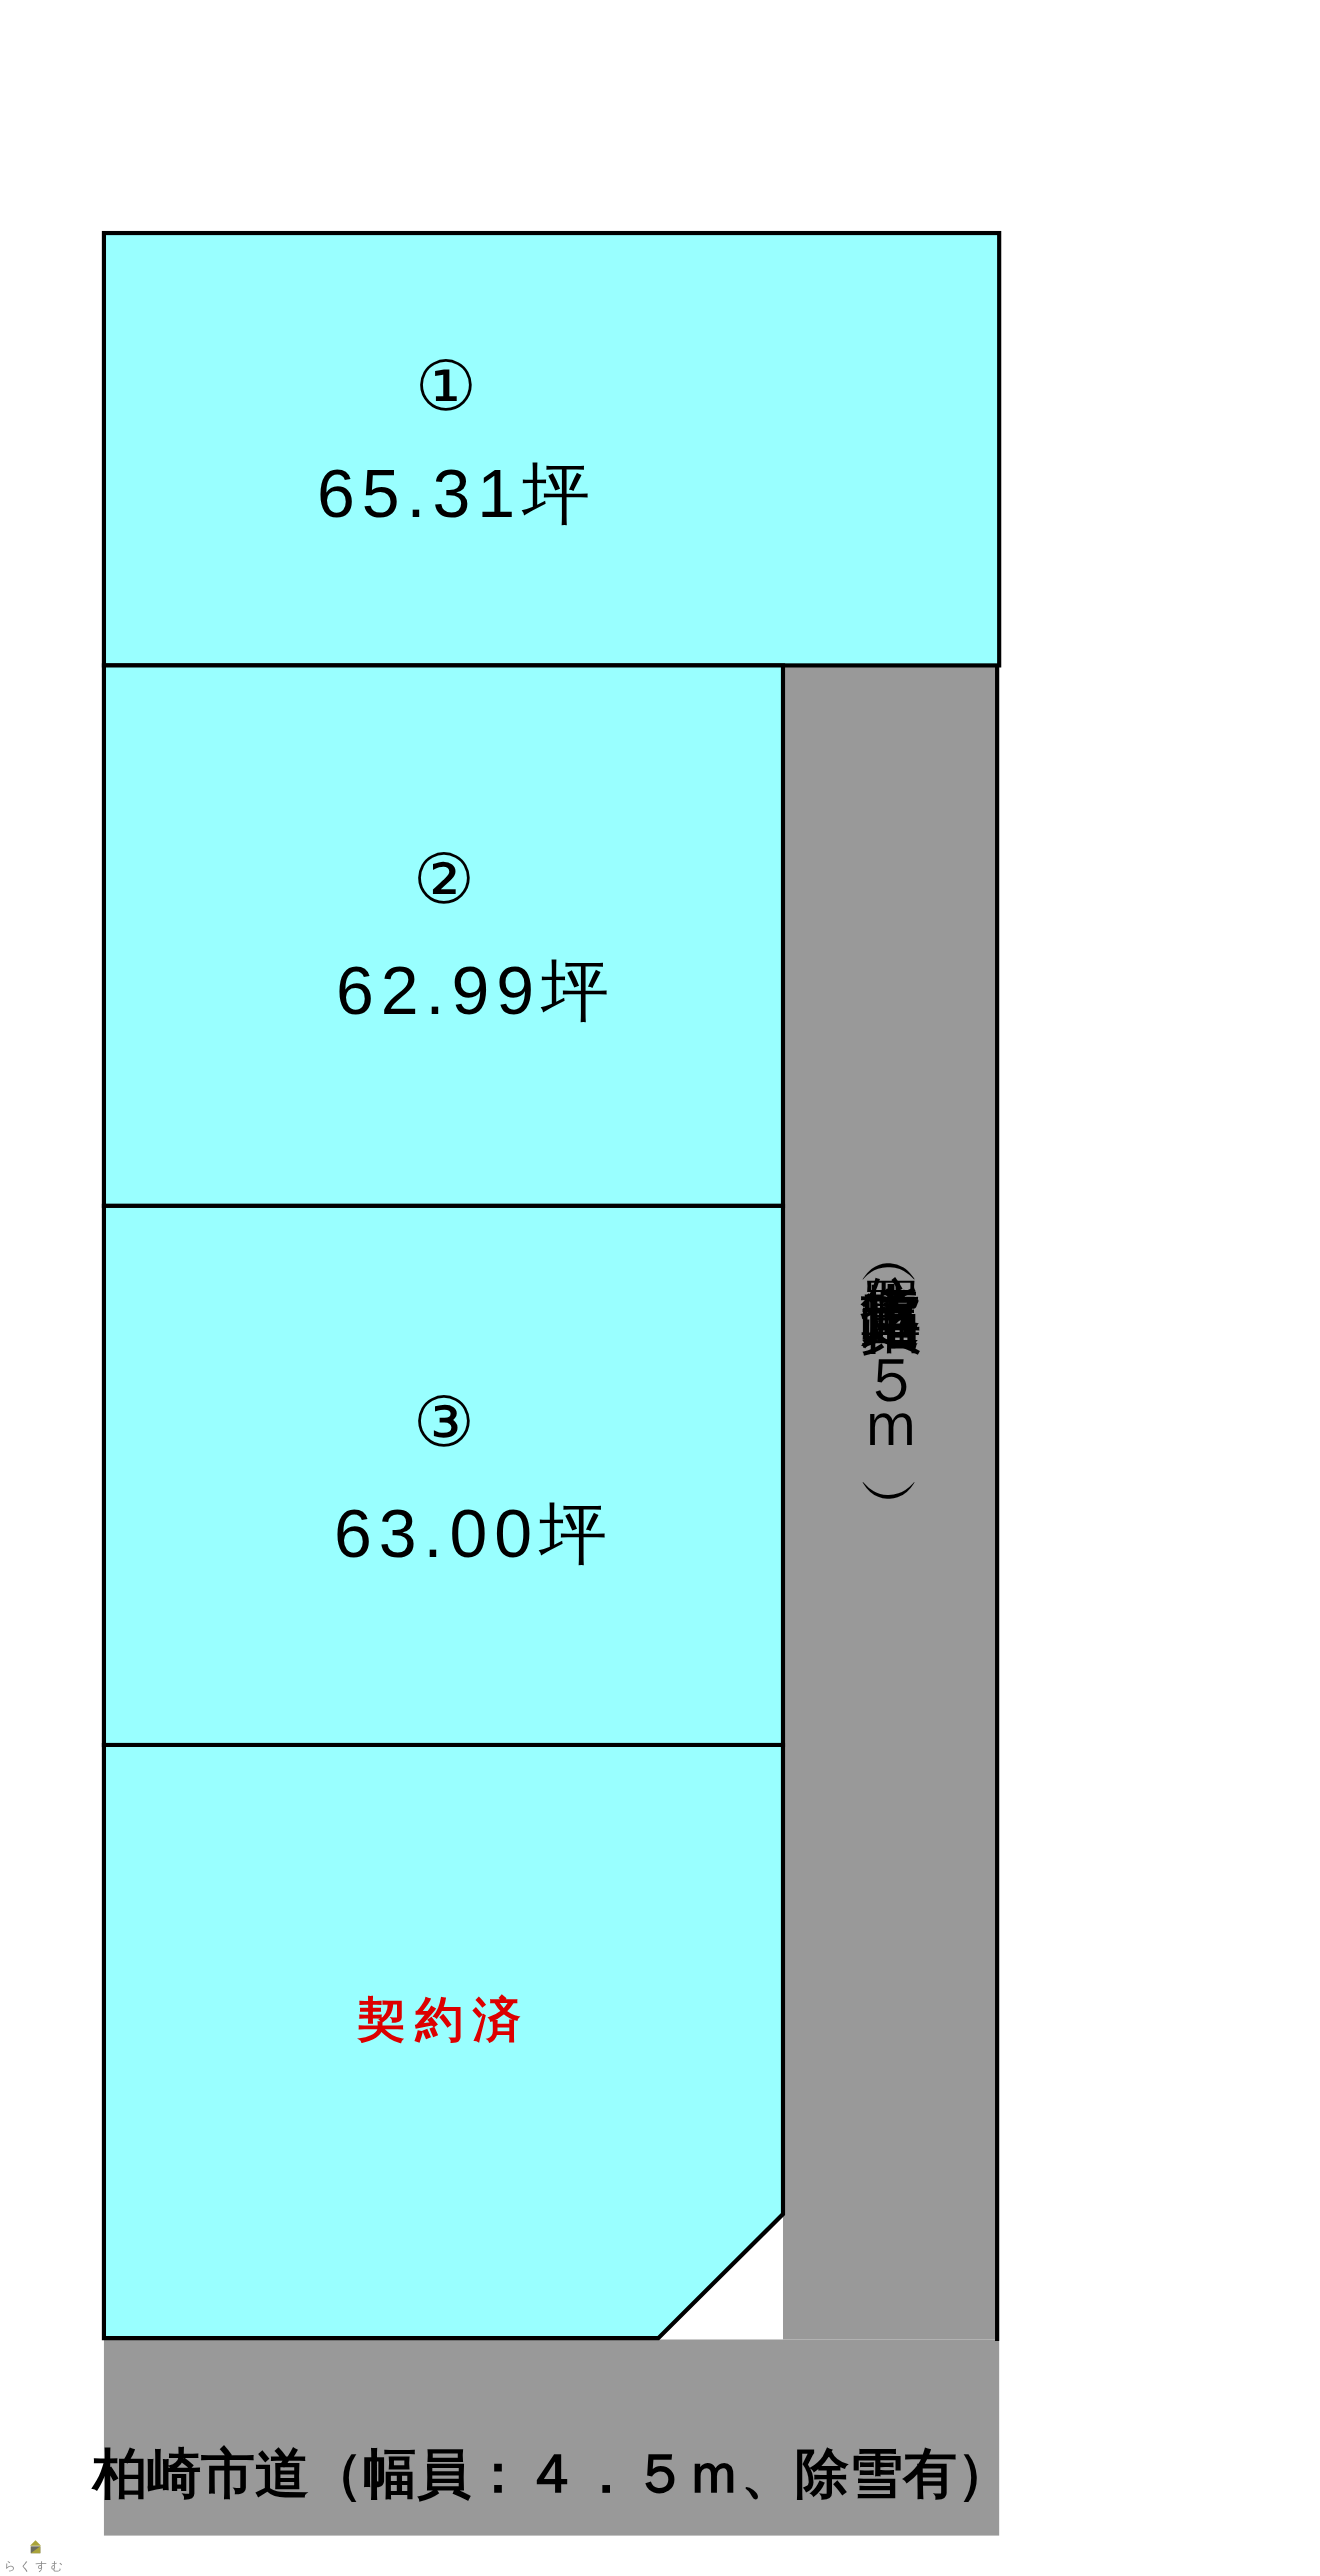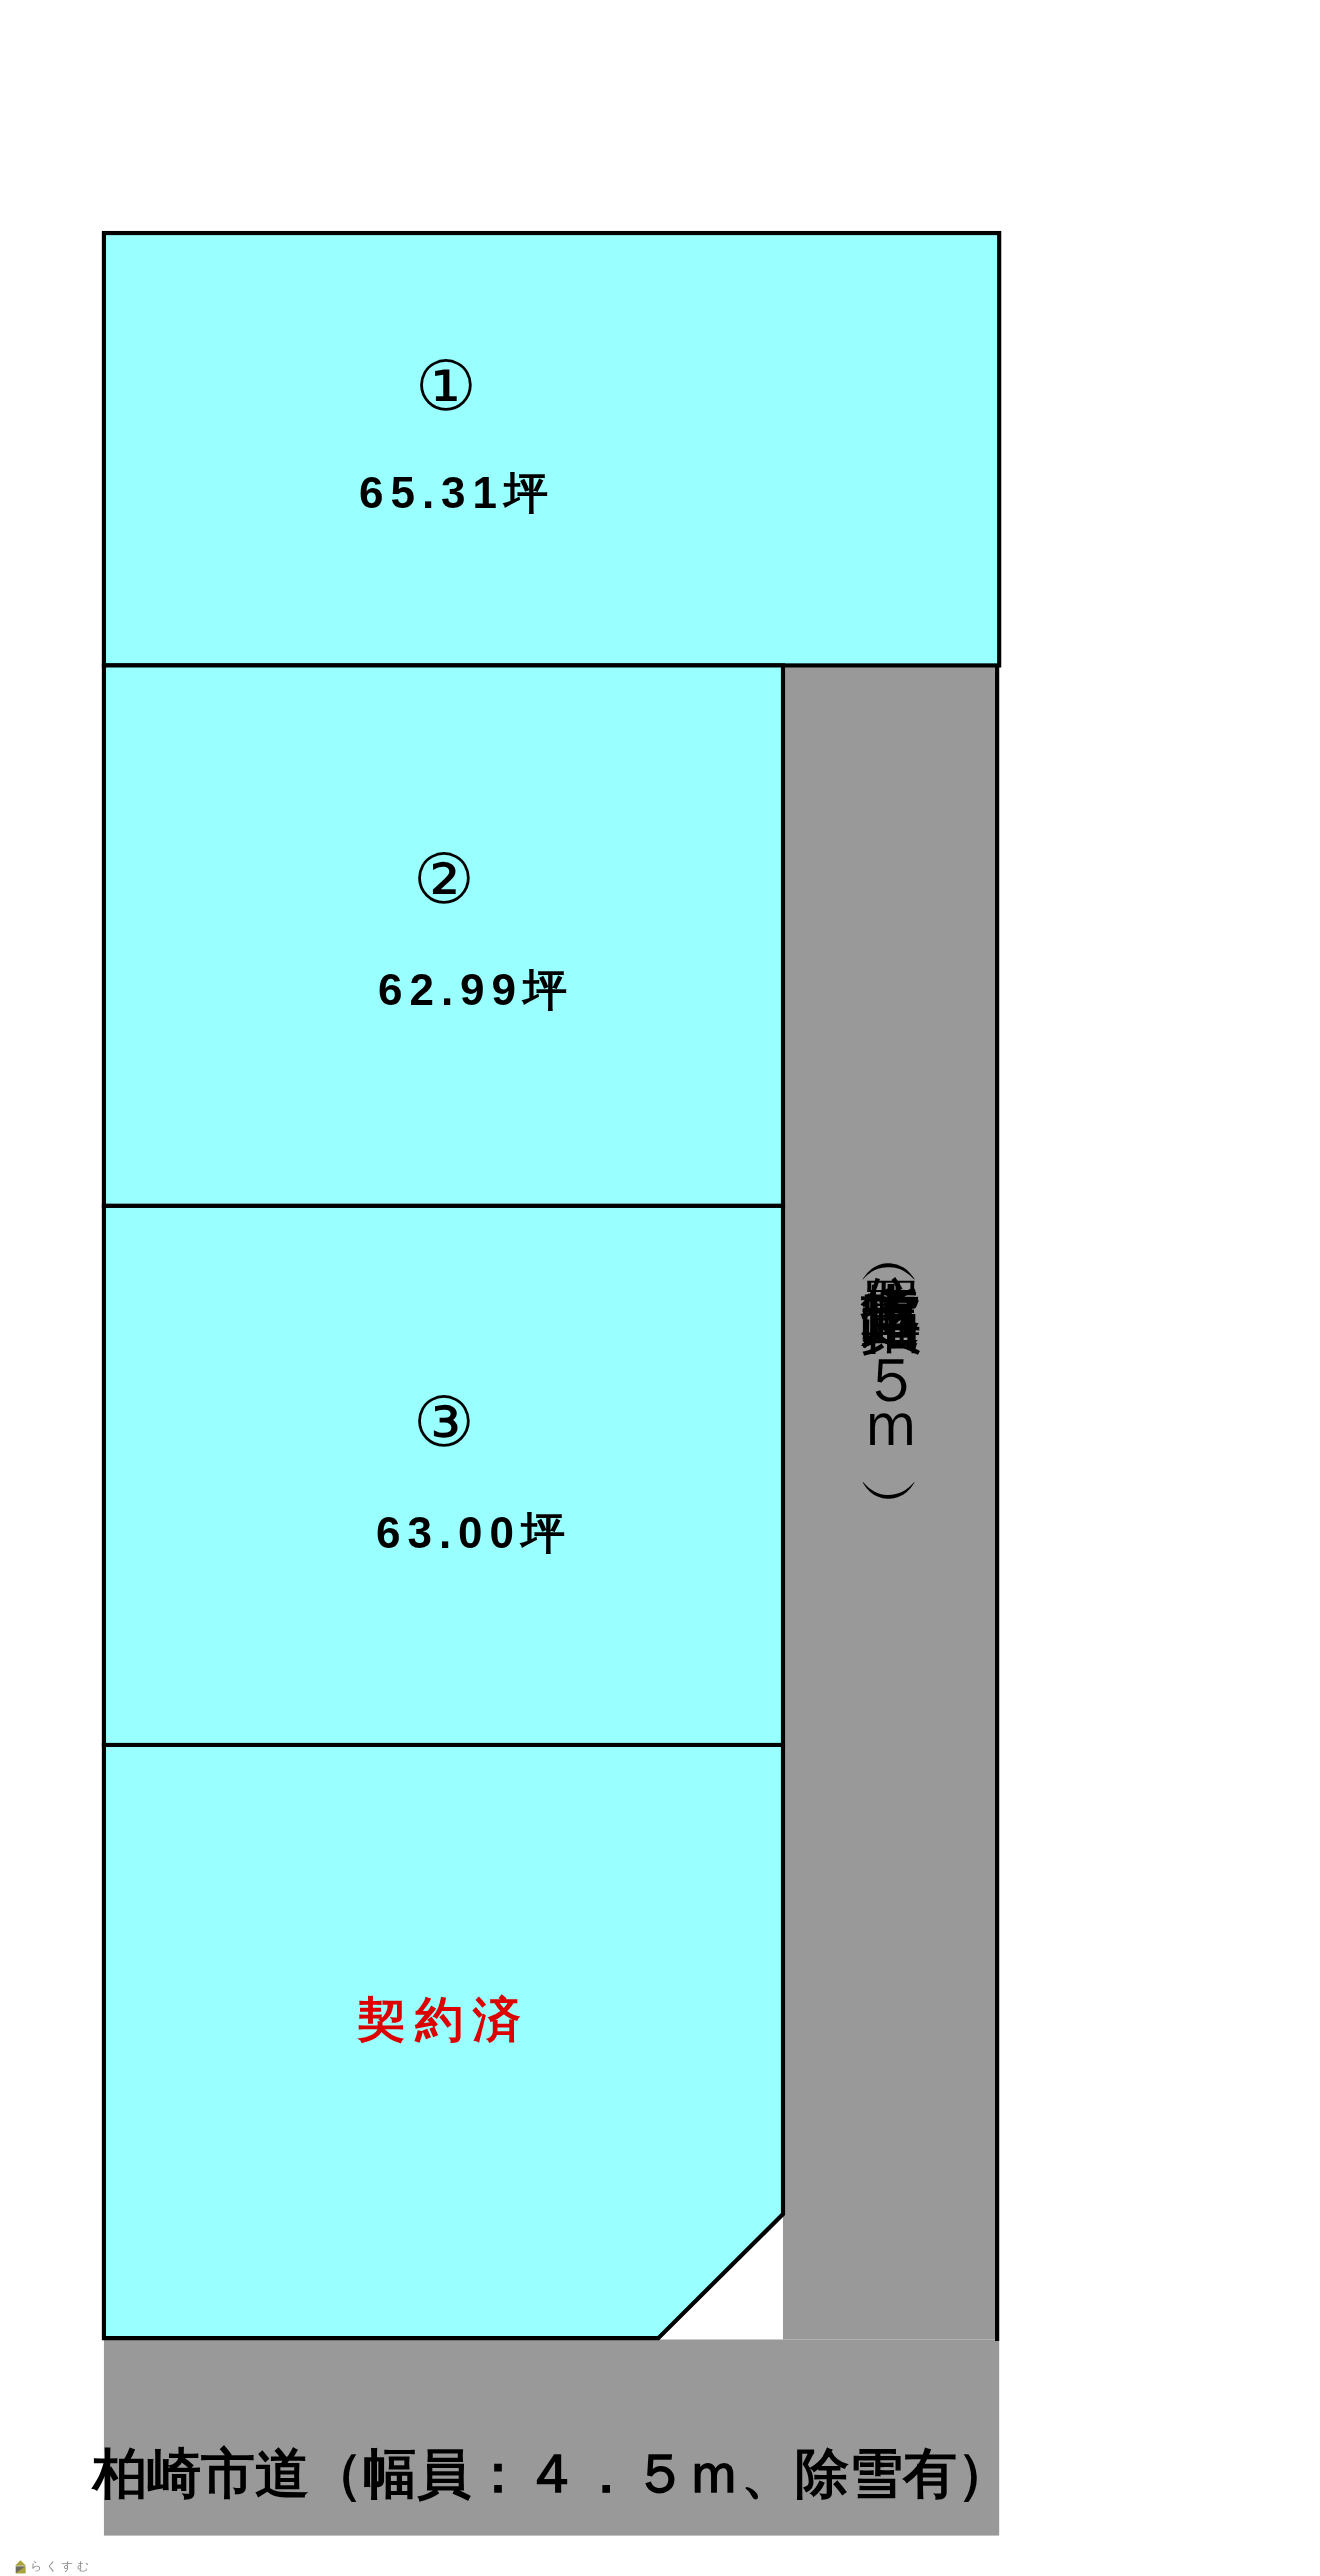--- a/index.html
+++ b/index.html
@@ -26,36 +26,37 @@
   .road-shape{fill:var(--road-fill);stroke:none;}
   .road-edge{stroke:var(--outline);stroke-width:6;fill:none;}
   .label{
     position:absolute;
     transform:translate(-50%,-50%);
     white-space:nowrap;
     color:var(--label-text);
     line-height:1;
   }
   .lot-number{font-size:69px;font-weight:400;}
-  .lot-area{font-size:44px;font-weight:700;letter-spacing:7px;}
+  .lot-area{font-size:68px;font-weight:400;letter-spacing:7px;}
   .sold-label{font-size:48px;font-weight:700;letter-spacing:9.7px;color:var(--sold-text);}
   .side-road-label{
     font-size:61px;font-weight:400;
     writing-mode:vertical-rl;
     text-orientation:mixed;
     letter-spacing:2.8px;
   }
   .bottom-road-label{font-size:54px;font-weight:700;margin-top:28px;}
   .watermark{
     position:absolute;
-    left:15px;
+    left:4px;
     bottom:1.4px;
     display:flex;
     align-items:center;
     gap:4.2px;
+    flex-direction:column;
   }
   .watermark-text{
     color:var(--watermark-text);
     font-size:11.8px;
     letter-spacing:3.5px;
     font-weight:400;
   }
 </style>
 </head>
 <body>

